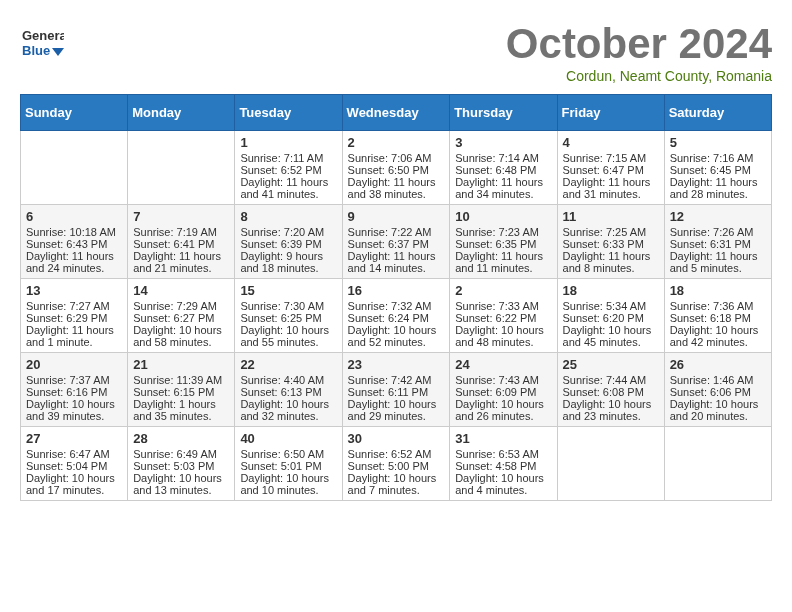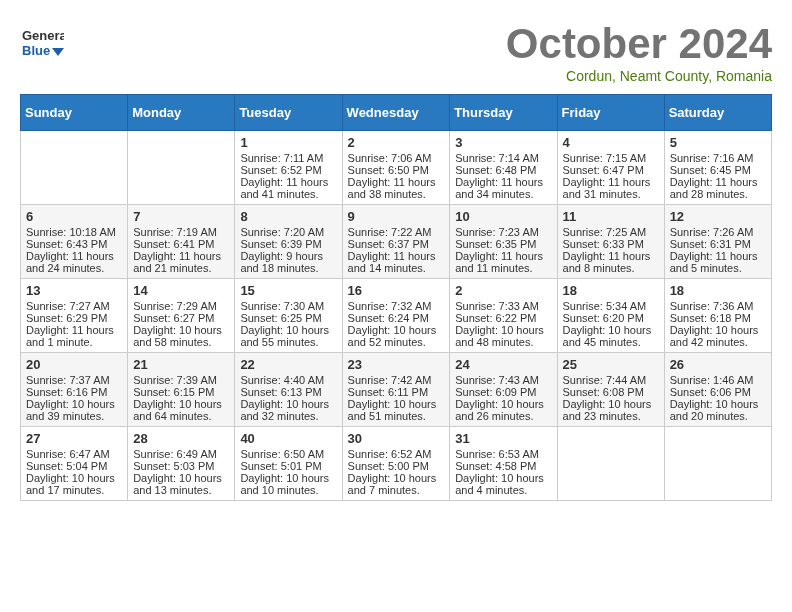--- a/index.html
+++ b/index.html
@@ -181,31 +181,31 @@
         <span>Sunrise: 7:36 AM</span><br>
         <span>Sunset: 6:18 PM</span><br>
         <span>Daylight: 10 hours and 42 minutes.</span></td>
       </tr>
       <tr>
         <td><span class="day-number">20</span>
         <span>Sunrise: 7:37 AM</span><br>
         <span>Sunset: 6:16 PM</span><br>
         <span>Daylight: 10 hours and 39 minutes.</span></td>
         <td><span class="day-number">21</span>
-        <span>Sunrise: 7:39 AM</span><br>
+        <span>Sunrise: 11:39 AM</span><br>
         <span>Sunset: 6:15 PM</span><br>
-        <span>Daylight: 10 hours and 64 minutes.</span></td>
+        <span>Daylight: 1 hours and 35 minutes.</span></td>
         <td><span class="day-number">22</span>
         <span>Sunrise: 4:40 AM</span><br>
         <span>Sunset: 6:13 PM</span><br>
         <span>Daylight: 10 hours and 32 minutes.</span></td>
         <td><span class="day-number">23</span>
         <span>Sunrise: 7:42 AM</span><br>
         <span>Sunset: 6:11 PM</span><br>
-        <span>Daylight: 10 hours and 51 minutes.</span></td>
+        <span>Daylight: 10 hours and 29 minutes.</span></td>
         <td><span class="day-number">24</span>
         <span>Sunrise: 7:43 AM</span><br>
         <span>Sunset: 6:09 PM</span><br>
         <span>Daylight: 10 hours and 26 minutes.</span></td>
         <td><span class="day-number">25</span>
         <span>Sunrise: 7:44 AM</span><br>
         <span>Sunset: 6:08 PM</span><br>
         <span>Daylight: 10 hours and 23 minutes.</span></td>
         <td><span class="day-number">26</span>
         <span>Sunrise: 1:46 AM</span><br>

